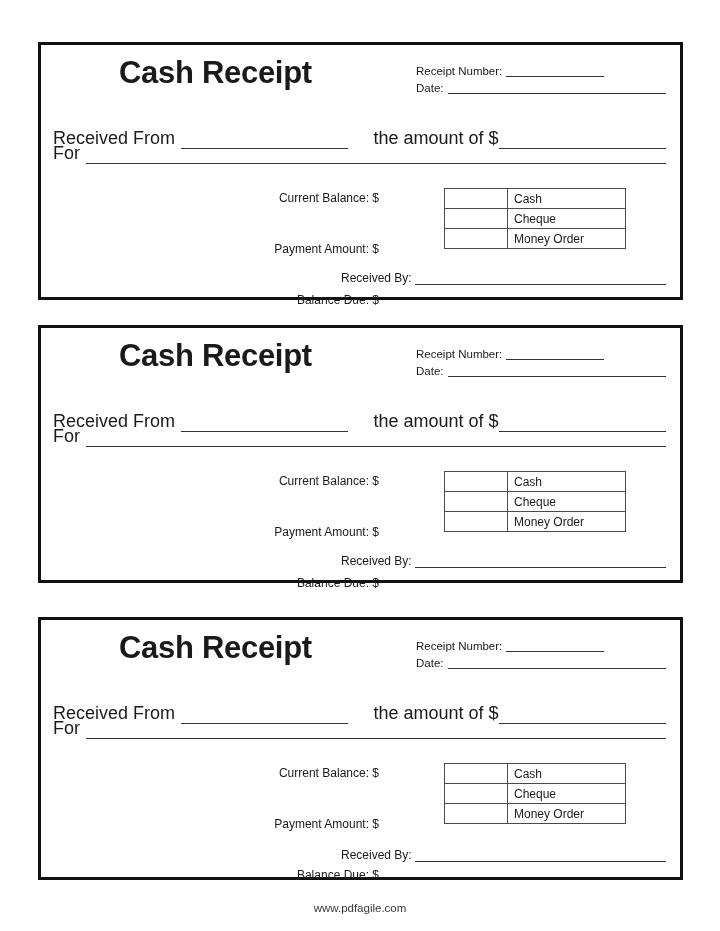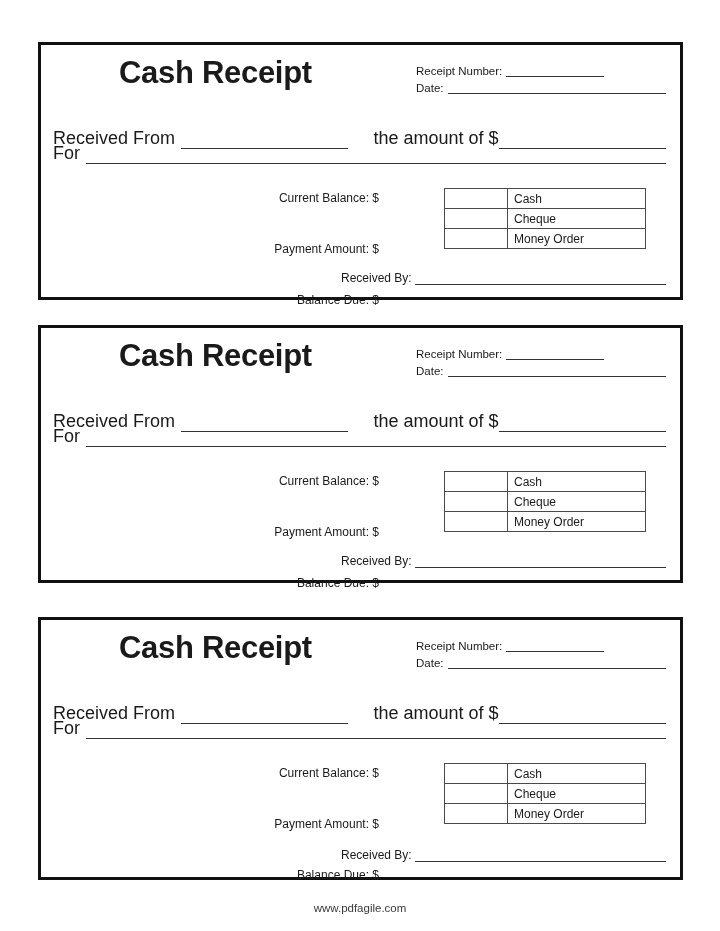--- a/index.html
+++ b/index.html
@@ -117,21 +117,21 @@
     flex: 1 1 auto;
     border-bottom: 1.3px solid #333333;
     height: 12px;
   }
 
   
   .paytable {
     position: absolute;
     left: 403px;
     top: 143px;
-    width: 202px;
+    width: 182px;
     border-collapse: collapse;
     font-size: 12px;
   }
   .paytable td {
     border: 1.6px solid #4a4a4a;
     height: 19px;
     padding: 0 0 0 6px;
     vertical-align: middle;
   }
   .paytable td.box {

